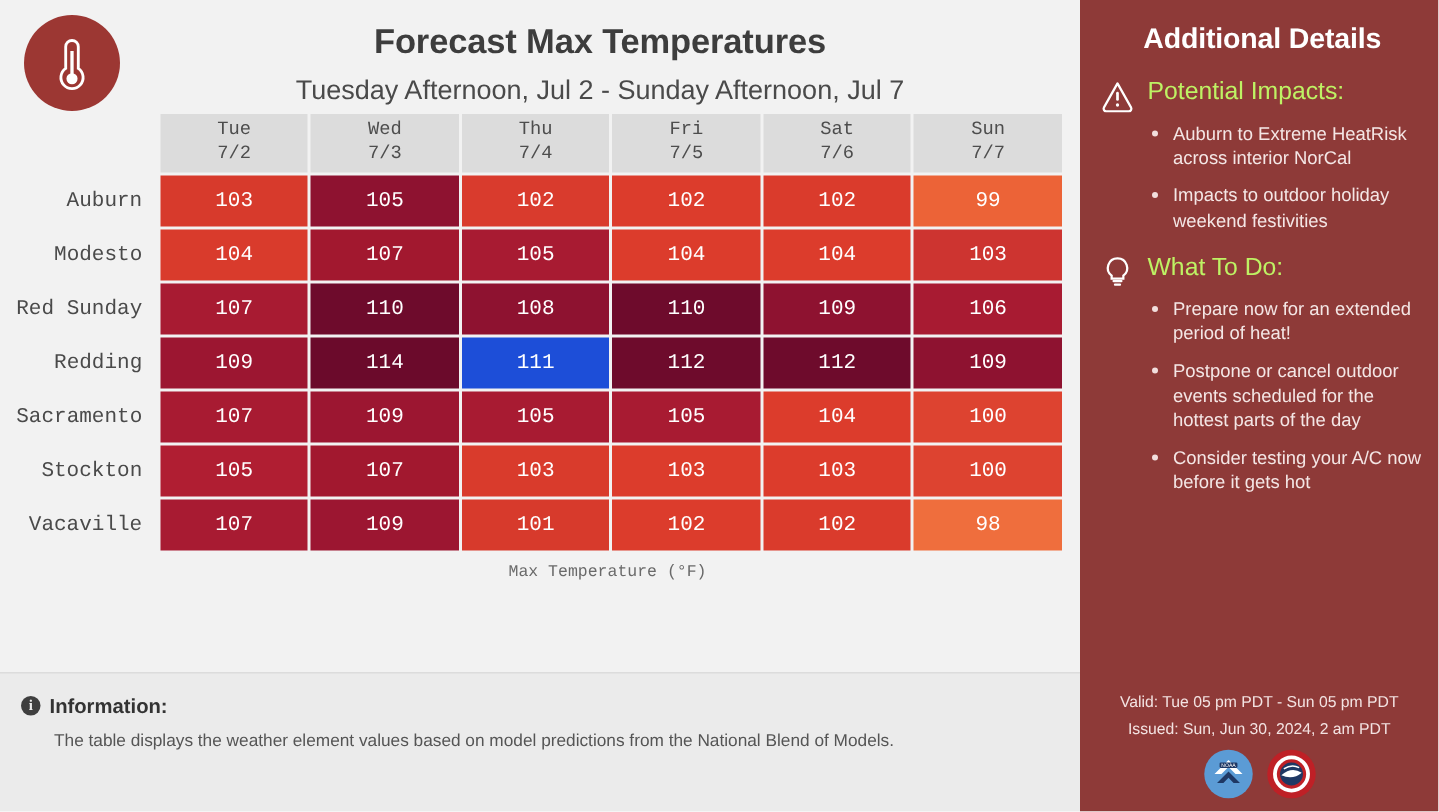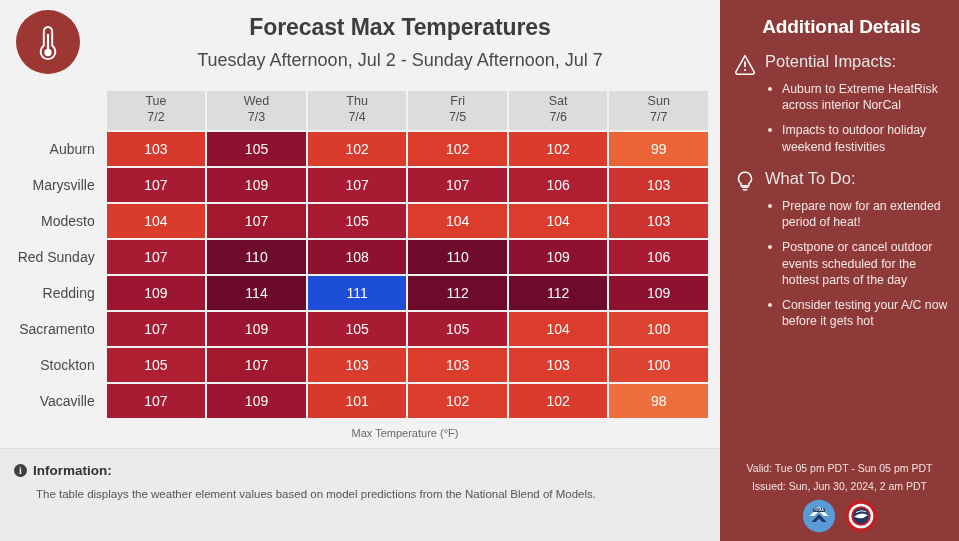--- a/index.html
+++ b/index.html
@@ -52,22 +52,23 @@
     font-size: 18px;
     color: #4a4a4a;
     margin: 8px 0 0 0;
     line-height: 1.2;
     font-weight: normal;
   }
 
   
   .table-wrap {
     position: absolute;
-    left: 0; top: 89px;
+    left: 0; top: 74px;
     width: 710px;
+    font-family: Liberation Mono, monospace;
   }
   table.fc {
     border-collapse: separate;
     border-spacing: 2px;
     margin: 0;
     table-layout: fixed;
   }
   table.fc col.label-col { width: 103px; }
   table.fc col.day-col { width: 100px; }
 
@@ -165,21 +166,21 @@
     letter-spacing: -0.1px;
   }
   .sb-section-head {
     display: flex;
     align-items: flex-start;
     gap: 9px;
     margin-bottom: 6px;
   }
   .sb-section-title {
     font-size: 16.5px;
-    color: #e5e5e5;
+    color: #bef264;
     line-height: 1.15;
     font-weight: normal;
   }
   .sec-icon { flex: 0 0 auto; width: 22px; height: 22px; display: block; margin-top: 1px; }
   ul.sb-list {
     margin: 0 0 14px 0;
     padding-left: 34px;
     list-style: none;
   }
   ul.sb-list li {
@@ -278,29 +279,20 @@
         </thead>
         <tbody id="table-body">
             <tr>
               <th class="row-label">Auburn</th>
               <td class="temp-cell" style="background: rgb(215, 58, 44);">103</td>
               <td class="temp-cell" style="background: rgb(142, 18, 48);">105</td>
               <td class="temp-cell" style="background: rgb(217, 59, 45);">102</td>
               <td class="temp-cell" style="background: rgb(220, 60, 44);">102</td>
               <td class="temp-cell" style="background: rgb(218, 59, 44);">102</td>
               <td class="temp-cell" style="background: rgb(236, 99, 55);">99</td>
-            </tr>
-            <tr>
-              <th class="row-label">Marysville</th>
-              <td class="temp-cell" style="background: rgb(168, 27, 50);">107</td>
-              <td class="temp-cell" style="background: rgb(156, 22, 49);">109</td>
-              <td class="temp-cell" style="background: rgb(168, 27, 50);">107</td>
-              <td class="temp-cell" style="background: rgb(168, 27, 50);">107</td>
-              <td class="temp-cell" style="background: rgb(176, 30, 50);">106</td>
-              <td class="temp-cell" style="background: rgb(205, 52, 48);">103</td>
             </tr>
             <tr>
               <th class="row-label">Modesto</th>
               <td class="temp-cell" style="background: rgb(217, 59, 44);">104</td>
               <td class="temp-cell" style="background: rgb(162, 24, 47);">107</td>
               <td class="temp-cell" style="background: rgb(168, 27, 50);">105</td>
               <td class="temp-cell" style="background: rgb(220, 60, 44);">104</td>
               <td class="temp-cell" style="background: rgb(220, 60, 44);">104</td>
               <td class="temp-cell" style="background: rgb(205, 52, 48);">103</td>
             </tr>

